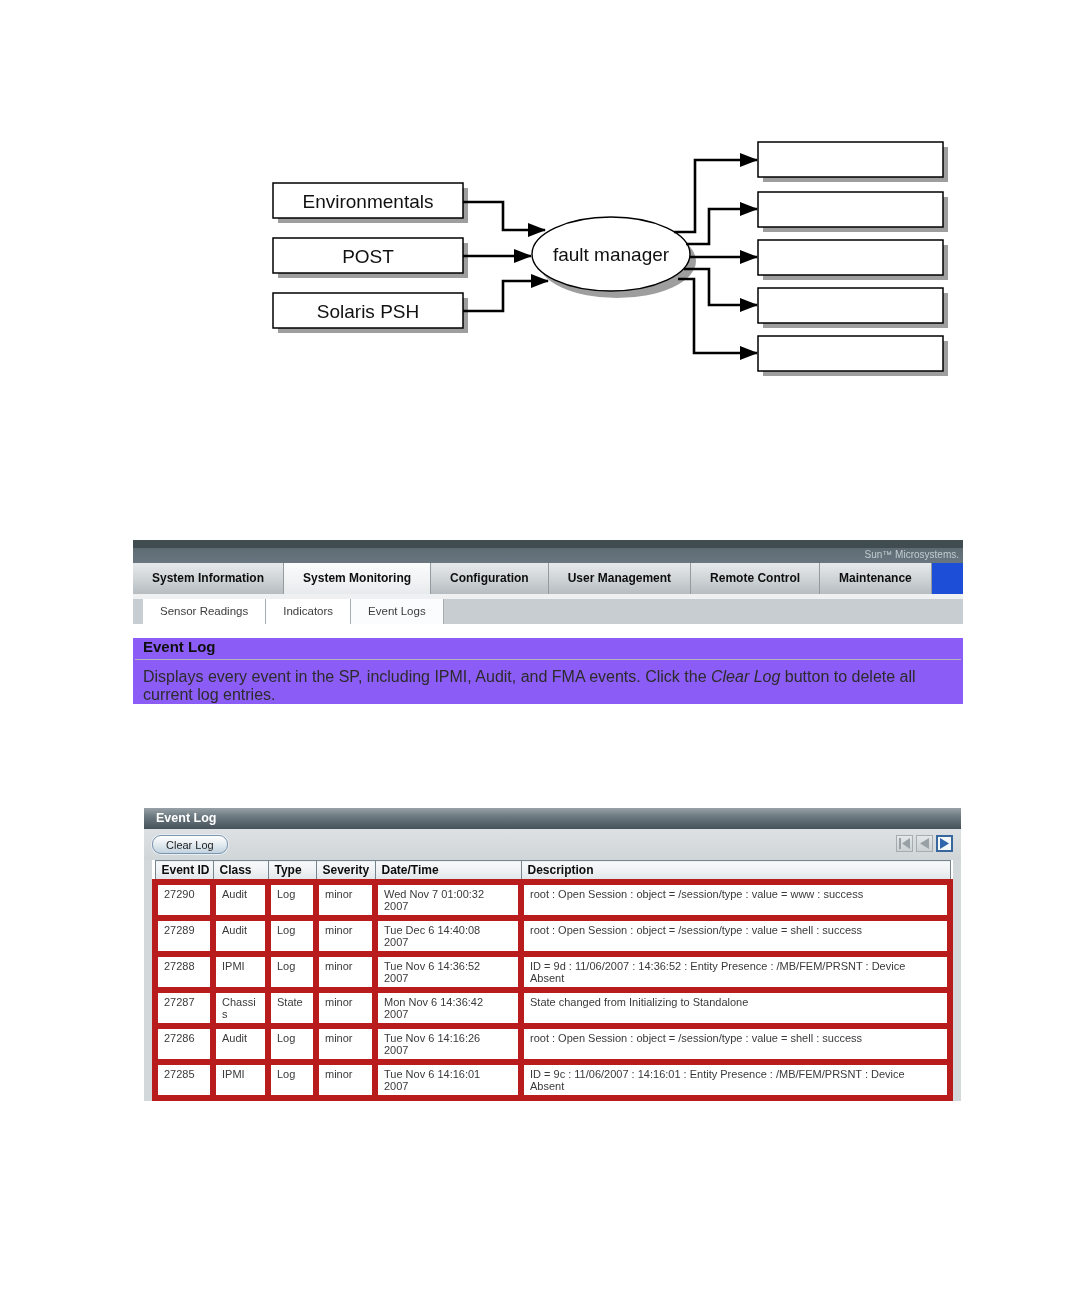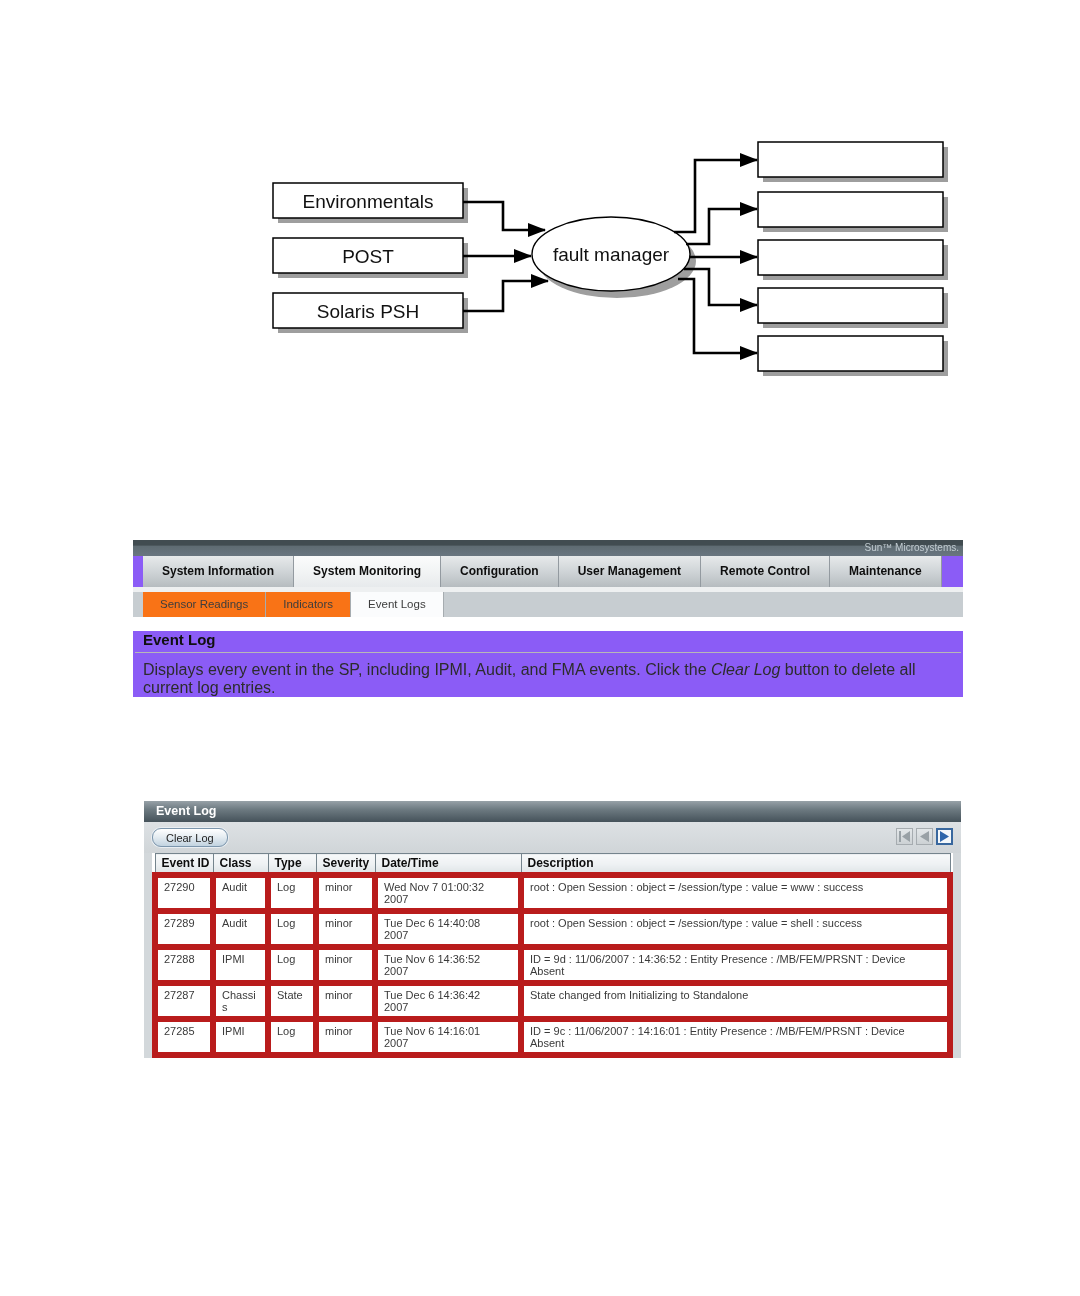--- a/index.html
+++ b/index.html
@@ -9,37 +9,37 @@
     font-family:"Liberation Sans", sans-serif; color:#111;
   }
 
   
   #diagram { position:absolute; left:0; top:0; width:1080px; height:430px; }
   #diagram text { font-family:"Liberation Sans", sans-serif; font-size:19px; fill:#111; }
 
   
   .shot { position:absolute; left:133px; top:540px; width:830px; height:475px; background:#fff; }
 
-  .masthead { height:16px; background:linear-gradient(180deg,#414c51 0%,#414c51 34%,#5e6b72 35%,#697680 100%); position:relative; }
+  .masthead { height:23px; background:linear-gradient(180deg,#414c51 0%,#414c51 34%,#5e6b72 35%,#697680 100%); position:relative; }
   .brand { position:absolute; right:4px; bottom:3px; font-size:10px; color:#c2ccd2; }
 
-  .tabbar { height:31px; background:#8b5cf6; display:flex; padding-left:10px; }
+  .tabbar { height:31px; background:#1d4ed8; display:flex; }
   .tab {
     height:31px; line-height:31px; padding:0 19px; font-size:12px; font-weight:bold; color:#0e0e0e;
     background:linear-gradient(180deg,#e7eaeb 0%,#cdd2d5 55%,#b6bcc0 100%);
     border-right:1px solid #939aa0; cursor:pointer; white-space:nowrap;
   }
   .tab.active { background:linear-gradient(180deg,#fbfcfc 0%,#f0f2f3 60%,#e7eaec 100%); }
 
   .tabgap { height:5px; background:#eef0f1; }
 
   .subtabbar { height:25px; background:#c7cdd1; display:flex; padding-left:10px; }
   .subtab {
     height:25px; line-height:25px; padding:0 17px; font-size:11.5px; color:#3d3d3d;
-    background:#f97316; border-right:1px solid #a6acb0; cursor:pointer; white-space:nowrap;
+    background:#ffffff; border-right:1px solid #a6acb0; cursor:pointer; white-space:nowrap;
   }
   .subtab.active { background:#fbfcfd; }
 
   .content { position:relative; background:#8b5cf6; }
   .page-title { font-size:15px; font-weight:bold; color:#101010; margin:14px 0 0 10px; }
   .title-rule { border-bottom:1px solid #b7b7b7; margin:4px 2px 0 2px; }
   .page-desc { font-size:16px; color:#2c2c2c; margin:8px 0 0 10px; }
   .page-desc em { font-style:italic; }
 
   .panel { position:absolute; left:11px; top:170px; width:817px; background:#d3d8db; }
@@ -238,22 +238,30 @@
                 <td>Log</td>
                 <td>minor</td>
                 <td>Tue Nov 6 14:36:52 2007</td>
                 <td>ID = 9d : 11/06/2007 : 14:36:52 : Entity Presence : /MB/FEM/PRSNT : Device Absent</td>
               </tr>
               <tr>
                 <td>27287</td>
                 <td>Chassis</td>
                 <td>State</td>
                 <td>minor</td>
-                <td>Tue Dec 6 14:36:42 2007</td>
+                <td>Mon Nov 6 14:36:42 2007</td>
                 <td>State changed from Initializing to Standalone</td>
+              </tr>
+              <tr>
+                <td>27286</td>
+                <td>Audit</td>
+                <td>Log</td>
+                <td>minor</td>
+                <td>Tue Nov 6 14:16:26 2007</td>
+                <td>root : Open Session : object = /session/type : value = shell : success</td>
               </tr>
               <tr>
                 <td>27285</td>
                 <td>IPMI</td>
                 <td>Log</td>
                 <td>minor</td>
                 <td>Tue Nov 6 14:16:01 2007</td>
                 <td>ID = 9c : 11/06/2007 : 14:16:01 : Entity Presence : /MB/FEM/PRSNT : Device Absent</td>
               </tr>
             </tbody>

